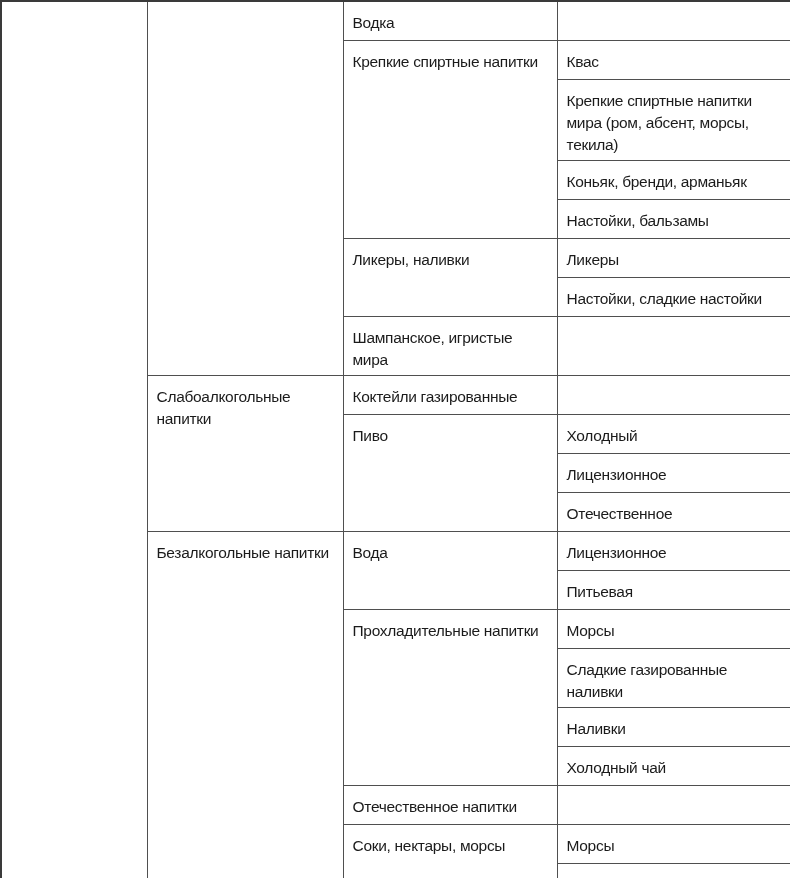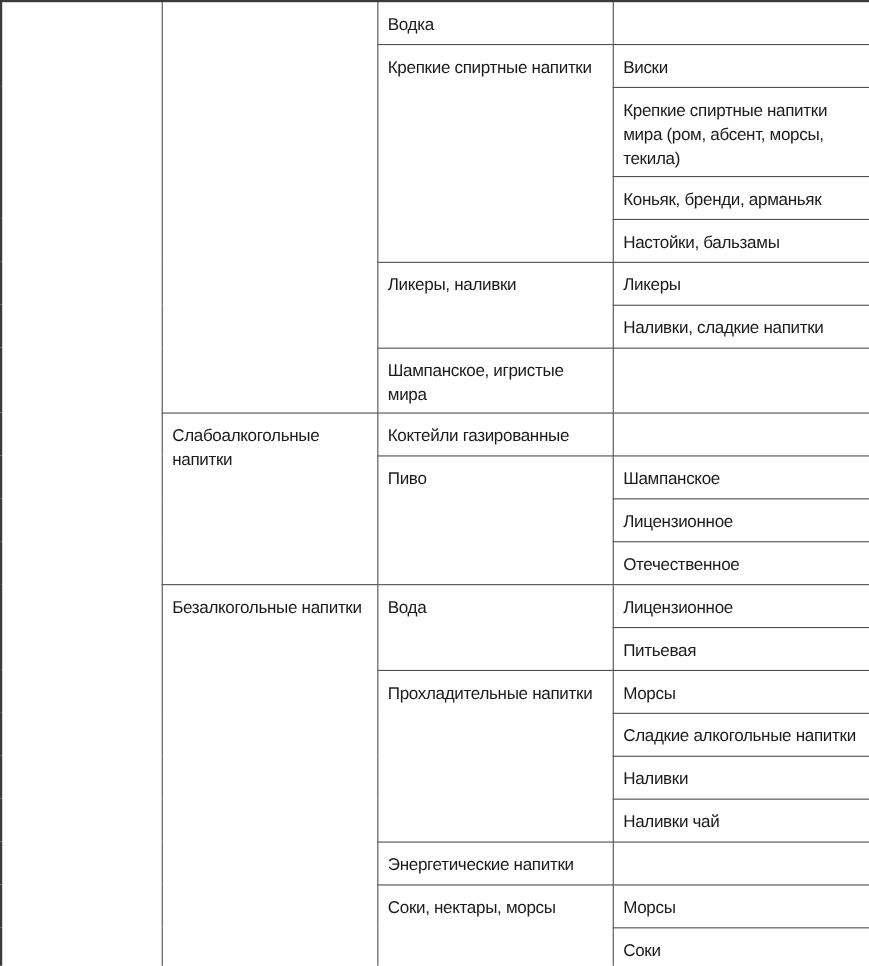--- a/index.html
+++ b/index.html
@@ -65,80 +65,80 @@
     </colgroup>
     <tbody>
         <tr>
           <td rowspan="22"></td>
           <td rowspan="8"></td>
           <td>Водка</td>
           <td></td>
         </tr>
         <tr>
           <td rowspan="4">Крепкие спиртные напитки</td>
-          <td>Виски</td>
+          <td>Квас</td>
         </tr>
         <tr>
           <td>Крепкие спиртные напитки мира (ром, абсент, морсы, текила)</td>
         </tr>
         <tr>
           <td>Коньяк, бренди, арманьяк</td>
         </tr>
         <tr>
           <td>Настойки, бальзамы</td>
         </tr>
         <tr>
           <td rowspan="2">Ликеры, наливки</td>
           <td>Ликеры</td>
         </tr>
         <tr>
-          <td>Наливки, сладкие напитки</td>
+          <td>Настойки, сладкие настойки</td>
         </tr>
         <tr>
           <td>Шампанское, игристые мира</td>
           <td></td>
         </tr>
         <tr>
           <td rowspan="4">Слабоалкогольные напитки</td>
           <td>Коктейли газированные</td>
           <td></td>
         </tr>
         <tr>
           <td rowspan="3">Пиво</td>
-          <td>Шампанское</td>
+          <td>Холодный</td>
         </tr>
         <tr>
           <td>Лицензионное</td>
         </tr>
         <tr>
           <td>Отечественное</td>
         </tr>
         <tr>
           <td rowspan="10">Безалкогольные напитки</td>
           <td rowspan="2">Вода</td>
           <td>Лицензионное</td>
         </tr>
         <tr>
           <td>Питьевая</td>
         </tr>
         <tr>
           <td rowspan="4">Прохладительные напитки</td>
           <td>Морсы</td>
         </tr>
         <tr>
-          <td>Сладкие алкогольные напитки</td>
+          <td>Сладкие газированные наливки</td>
         </tr>
         <tr>
           <td>Наливки</td>
         </tr>
         <tr>
-          <td>Наливки чай</td>
+          <td>Холодный чай</td>
         </tr>
         <tr>
-          <td>Энергетические напитки</td>
+          <td>Отечественное напитки</td>
           <td></td>
         </tr>
         <tr>
           <td rowspan="3">Соки, нектары, морсы</td>
           <td>Морсы</td>
         </tr>
         <tr>
           <td>Соки</td>
         </tr>
       </tbody>

